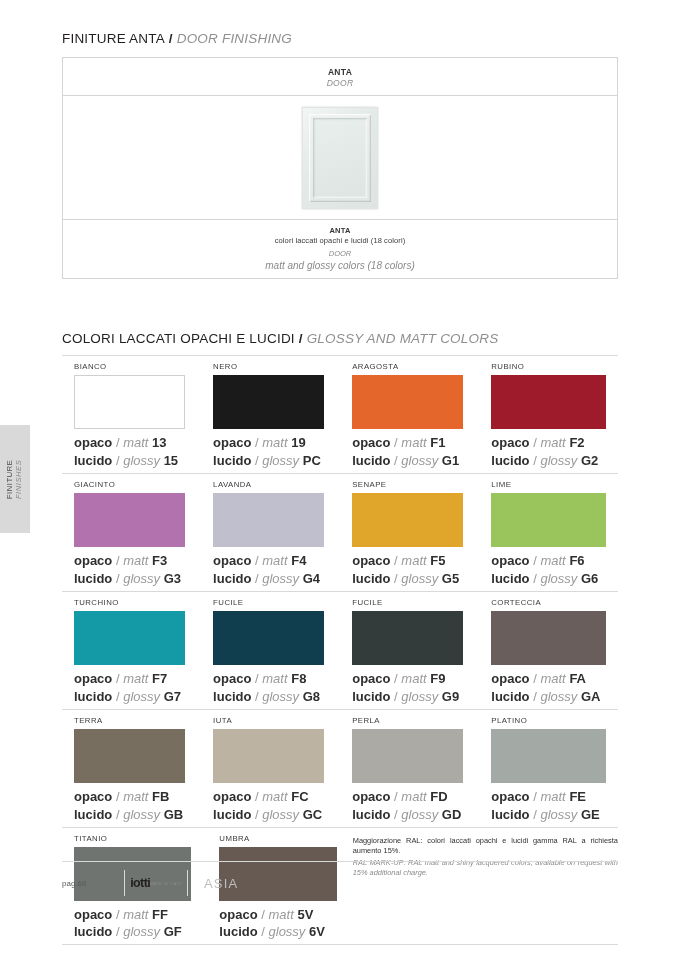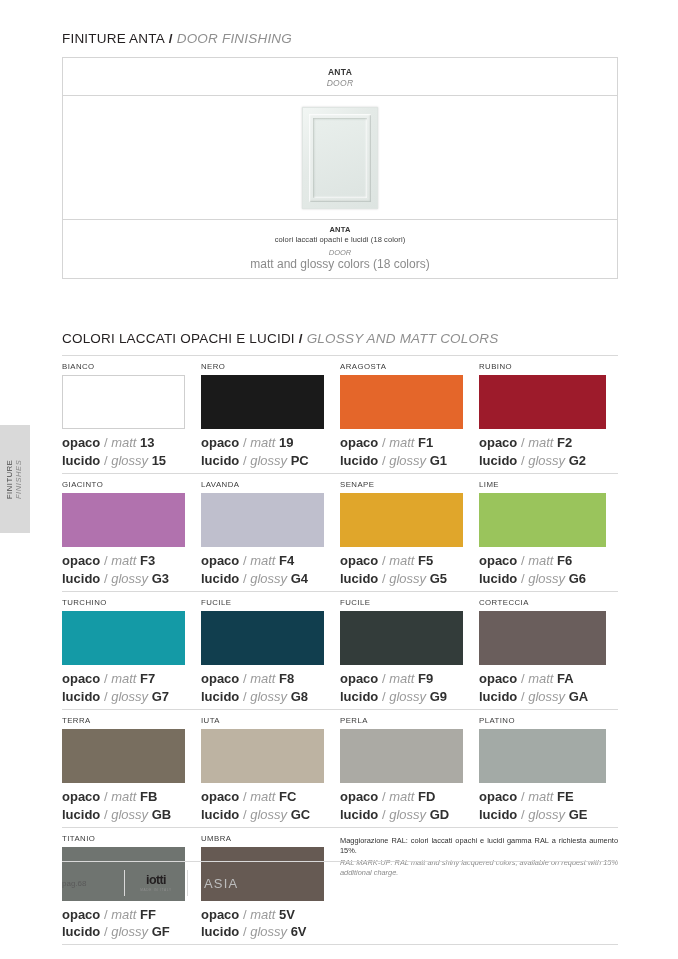--- a/index.html
+++ b/index.html
@@ -57,21 +57,21 @@
     height: 124px; display:flex; align-items:center; justify-content:center;
     border-bottom: 1px solid #d5d5d5;
   }
   .door-foot {
     height: 58px; display:flex; flex-direction:column; align-items:center; justify-content:center;
     line-height: 1.32;
   }
   .door-foot .l1 { font-size: 7.5px; font-weight:700; color:#333; letter-spacing:.2px;}
   .door-foot .l2 { font-size: 7.5px; color:#3a3a3a; letter-spacing:.1px;}
   .door-foot .l3 { font-size: 7.5px; font-style:italic; color:#8b8b8b; margin-top:3px;}
-  .door-foot .l4 { font-size: 12px; color:#8b8b8b;}
+  .door-foot .l4 { font-size: 10px; font-style:italic; color:#8b8b8b;}
 
   
   .door-img { width: 76px; height: 102px; position: relative;
     background: #e6ece9;
     box-shadow: 0 0 2px rgba(0,0,0,.18);
   }
   .door-frame {
     position:absolute; left:0; top:0; right:0; bottom:0;
     background: linear-gradient(135deg,#f2f6f4 0%, #e4eae7 40%, #dde4e1 100%);
     border: 1px solid #dfe5e2;
@@ -86,21 +86,21 @@
     position:absolute; left:11px; top:11px; right:11px; bottom:11px;
     background: linear-gradient(160deg,#e9efec 0%, #dde4e1 100%);
     box-shadow: inset 1px 1px 2px rgba(140,150,145,.45),
                 inset -1px -1px 2px rgba(255,255,255,.9);
   }
 
   
   .grid { position: absolute; left: 62px; top: 355px; width: 556px; }
   .rule { height:1px; background:#d9d9d9; width:100%; }
   .row { display:flex; width:100%; }
-  .cell { width: 25%; padding-right: 16px; padding-top: 6px; padding-bottom: 3px; }
+  .cell { width: 25%; padding-right: 16px; padding-top: 6px; padding-bottom: 3px; margin-left: 12px; }
   .cell:last-child { padding-right: 12px; }
   .cname { font-size: 7.8px; letter-spacing: .45px; color:#3a3a3a; margin-bottom: 4px; }
   .swatch { height: 54px; width: 100%; }
   .codes { margin-top: 5px; line-height: 1.38; }
   .codes div { font-size: 13px; white-space: nowrap; }
   .codes .k { font-weight: 700; color:#2f2f2f; }
   .codes .sl { color:#9a9a9a; }
   .codes .en { font-style: italic; color:#9a9a9a; }
   .codes .v { font-weight: 700; color:#2f2f2f; }
 
@@ -108,21 +108,21 @@
   .note { width: 50%; padding-top: 8px; padding-left: 0; }
   .note p { font-size: 7.4px; line-height: 1.42; color:#2f2f2f; text-align: justify; }
   .note p.en { font-style: italic; color:#8b8b8b; margin-top: 1px; }
 
   
   .footer { position:absolute; left:62px; top:861px; width:556px; }
   .footer .fline { height:1px; background:#d9d9d9; width:100%; }
   .footer .frow { display:flex; align-items:center; height:42px; }
   .pag { font-size: 8px; color:#5a5a5a; width: 62px; }
   .vdiv { width:1px; height:26px; background:#d9d9d9; }
-  .logo-box { display:flex; flex-direction:column; align-items:center; justify-content:center;
+  .logo-box { display:flex; flex-direction:row; align-items:center; justify-content:center;
               width: 62px; height: 26px; }
   .logo-top { font-size: 12.5px; font-weight: 800; letter-spacing: -0.6px; color:#231f20; line-height:1; }
   .logo-sub { font-size: 3.2px; letter-spacing: .7px; color:#8f8f8f; margin-top:1.5px; }
   .coll { font-size: 13px; color:#bdbdbd; letter-spacing: 1.2px; padding-left: 16px; }
 </style>
 </head>
 <body>
 
 <div class="page">
 

